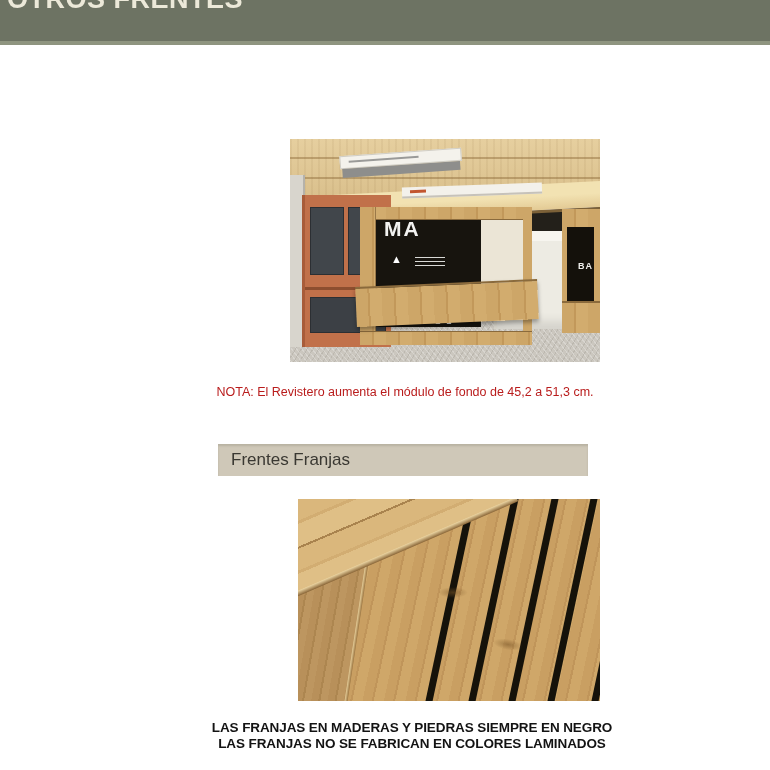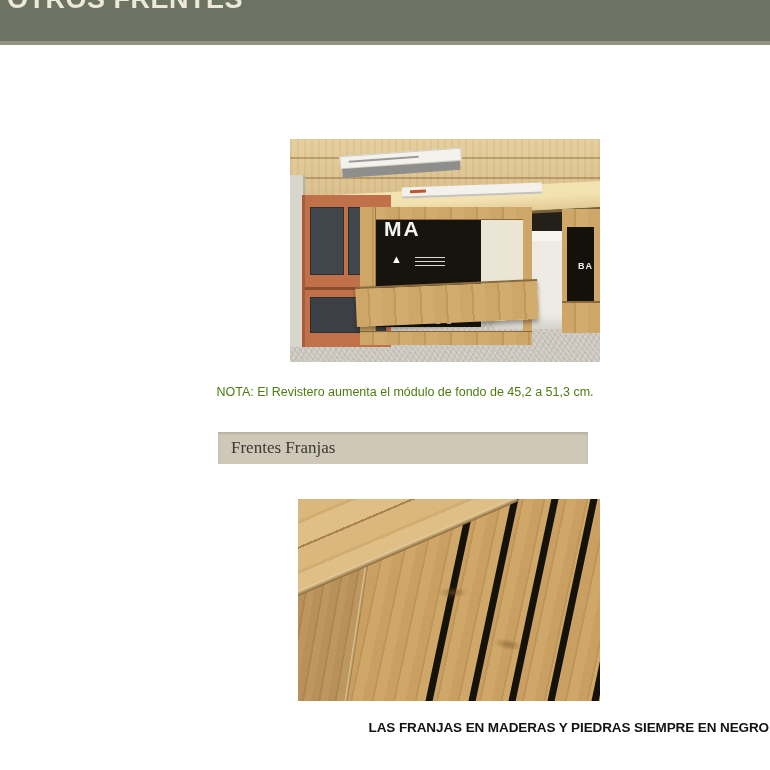--- a/index.html
+++ b/index.html
@@ -11,26 +11,26 @@
     background:linear-gradient(180deg,#6d7363 0 41px,#8f9580 41px 45px);}
   .topbar-title{position:absolute;left:7px;top:-16px;font-size:27px;font-weight:bold;
     letter-spacing:.5px;color:#ece9d9;white-space:nowrap;}
 
   
   .secbar{position:absolute;left:218px;width:370px;height:32px;background:#cfc8b8;
     box-shadow:inset 0 2px 2px rgba(120,115,100,.25);
     color:#3a3832;font-size:17px;line-height:32px;padding-left:13px;box-sizing:border-box;
     white-space:nowrap;overflow:hidden;}
   .secbar1{top:57px;}
-  .secbar2{top:432px;font-family:Liberation Serif, serif;}
+  .secbar2{top:444px;}
 
   
   .note{position:absolute;left:125px;top:372px;width:560px;text-align:center;
-    font-size:12.5px;color:#4d7c0f;}
-  .caption{position:absolute;left:55px;top:706px;width:714px;text-align:right;
+    font-size:12.5px;color:#b91c1c;}
+  .caption{position:absolute;left:55px;top:706px;width:714px;text-align:center;
     font-weight:bold;font-size:13.5px;line-height:16px;color:#131313;letter-spacing:-.1px;}
   .caption span{display:block;}
 
   
   .photo{position:absolute;overflow:hidden;background:#fff;}
   .photo *{position:absolute;}
   .photo1{left:250px;top:123px;width:310px;height:223px;}
   .photo2{left:258px;top:483px;width:302px;height:202px;}
 
   
@@ -177,15 +177,16 @@
     <div class="p2-knot k1"></div>
     <div class="p2-knot k2"></div>
     <div class="p2-side"></div>
     <div class="p2-corner"></div>
     <div class="p2-topface"></div>
     <div class="p2-edge"></div>
   </figure>
 
   <p class="caption">
     <span>LAS FRANJAS EN MADERAS Y PIEDRAS SIEMPRE EN NEGRO</span>
+    <span>LAS FRANJAS NO SE FABRICAN EN COLORES LAMINADOS</span>
   </p>
 
 </div>
 
 </body></html>

